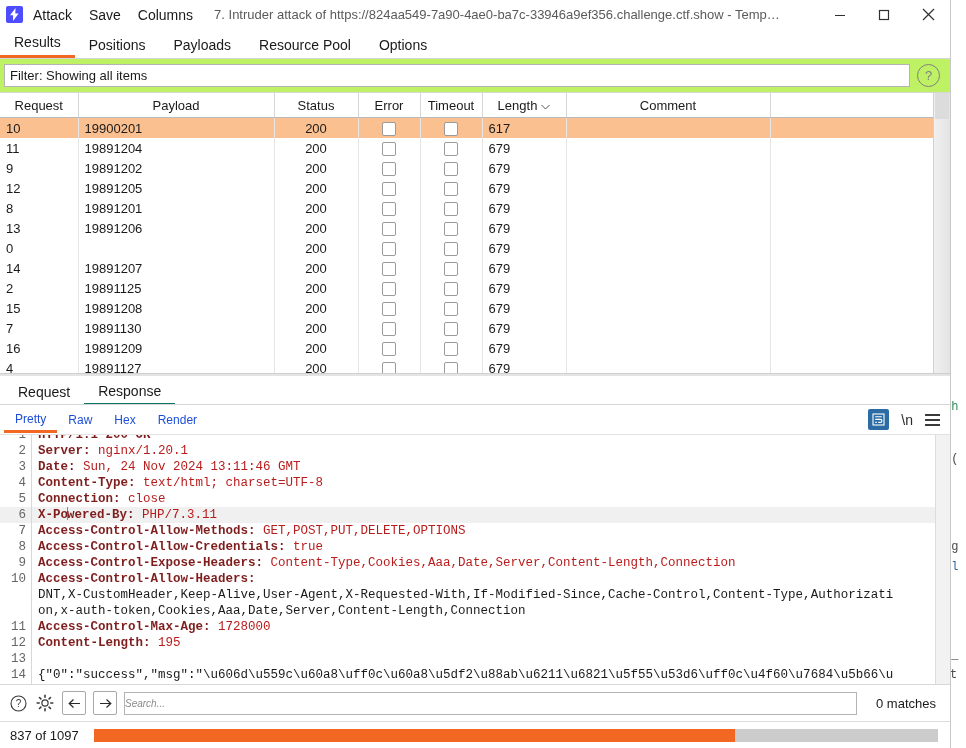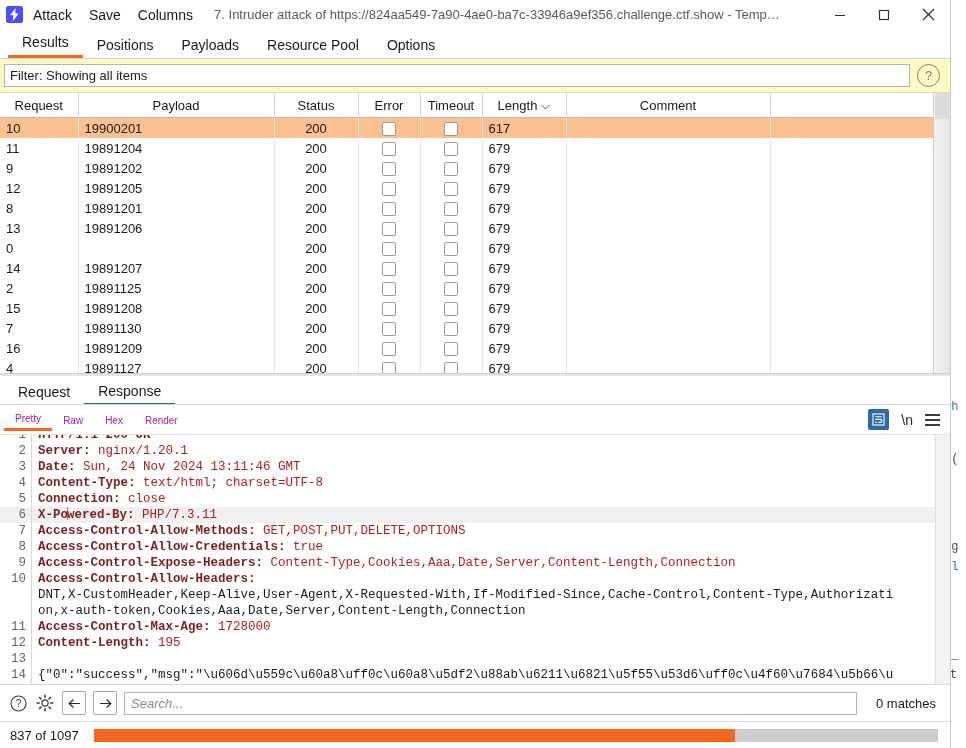--- a/index.html
+++ b/index.html
@@ -95,41 +95,41 @@
     display: flex; align-items: center; justify-content: center;
     color: #303030;
   }
   .wctrl svg { display: block; }
 
   
   .toptabs {
     display: flex;
     align-items: flex-end;
     height: 29px;
-    padding-left: 8px;
+    padding-left: 0;
     background: #ffffff;
     border-bottom: 1px solid #d6d6d6;
   }
   .toptab {
     font-size: 14px;
     color: #1a1a1a;
     padding: 0 14px 5px 14px;
     cursor: default;
     white-space: nowrap;
   }
   .toptab.active {
     border-bottom: 3px solid #f26722;
   }
 
   
   .filterwrap {
     display: flex;
     align-items: center;
     padding: 5px 4px 5px 4px;
-    background: #fef9c3;
+    background: #bef264;
   }
   .filterbar {
     flex: 1 1 auto;
     height: 21px;
     border: 1px solid #b4b4b4;
     background: #ffffff;
     display: flex;
     align-items: center;
     padding-left: 5px;
     font-size: 13px;
@@ -235,22 +235,22 @@
   
   .viewbar {
     display: flex;
     align-items: center;
     height: 29px;
     padding-left: 4px;
     border-top: 1px solid #d6d6d6;
     background: #ffffff;
   }
   .viewtab {
-    font-size: 10px;
-    color: #a21caf;
+    font-size: 12px;
+    color: #1d4ed8;
     padding: 0 11px 4px 11px;
     margin-top: 5px;
     cursor: default;
   }
   .viewtab.active { border-bottom: 3px solid #f26722; }
   .viewbar-right {
     margin-left: auto;
     display: flex;
     align-items: center;
     gap: 12px;
@@ -336,23 +336,22 @@
     background: #ffffff;
     display: flex; align-items: center; justify-content: center;
     color: #2a2a2a;
     font-size: 14px;
   }
   .search-input {
     flex: 1 1 auto;
     height: 21px;
     border: 1px solid #b4b4b4;
     background: #ffffff;
-    padding-left: 6px;
     display: flex; align-items: center;
-    font-size: 13px;
+    font-size: 10px;
     font-style: italic;
     color: #8a8a8a;
   }
   .matches {
     font-size: 13px;
     color: #1a1a1a;
     padding-left: 12px;
     padding-right: 6px;
     white-space: nowrap;
   }

